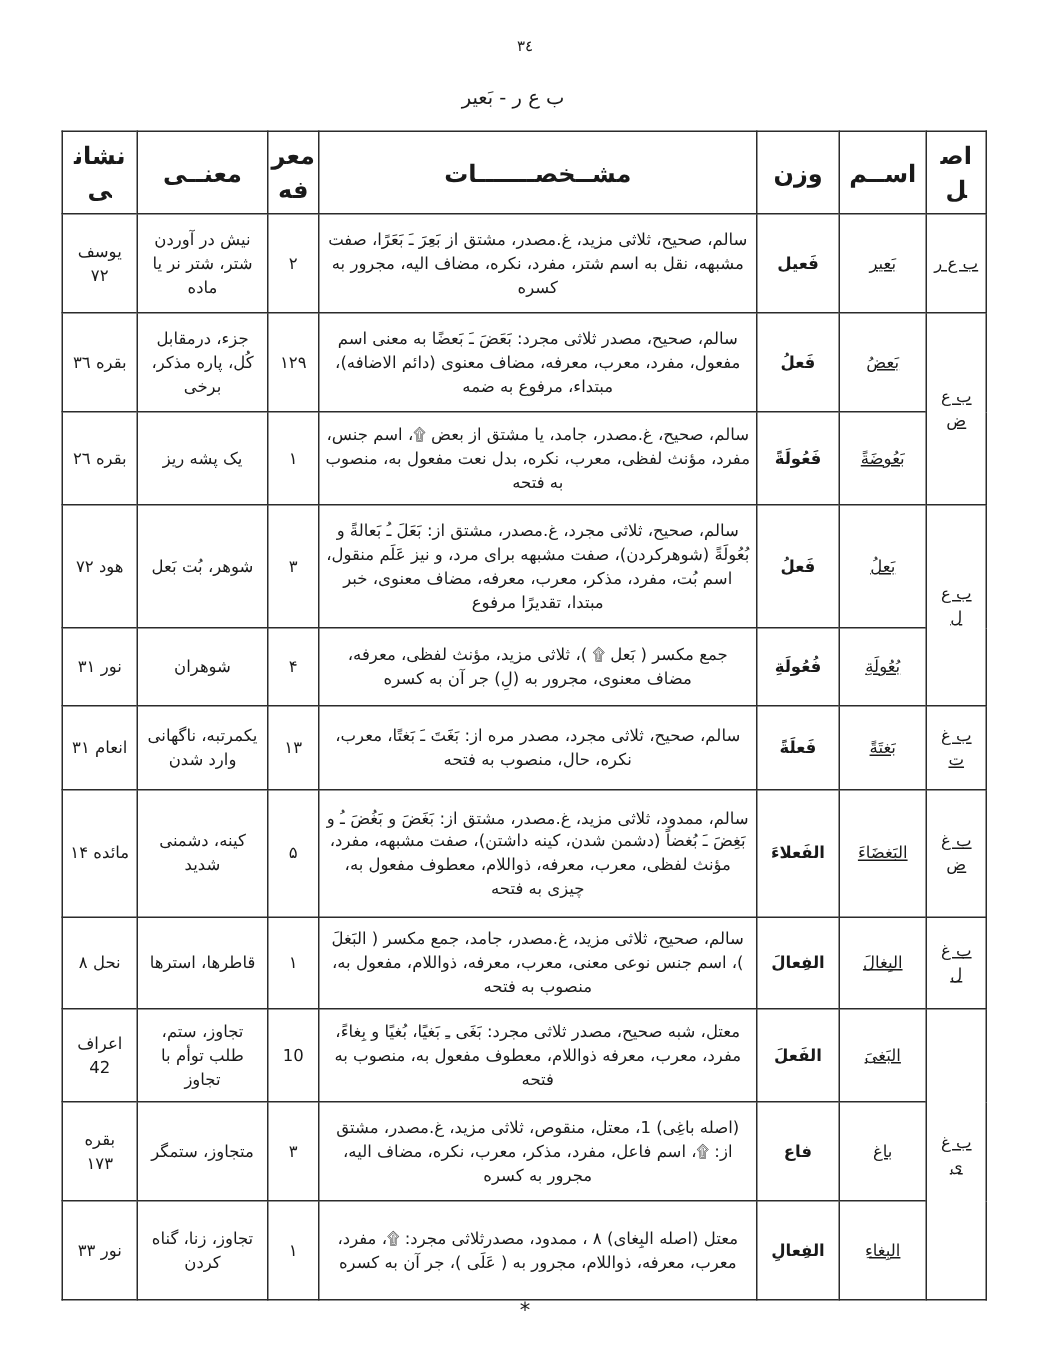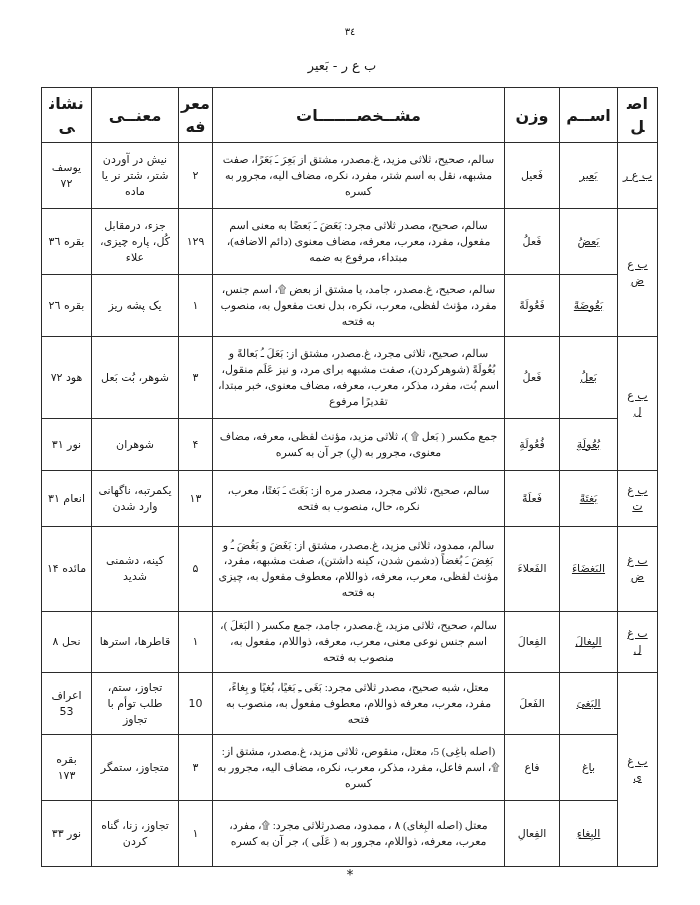--- a/index.html
+++ b/index.html
@@ -42,22 +42,22 @@
     padding:4px 2px;
   }
   td.cell-root {
     vertical-align:top;
     padding-top:9px;
     font-size:12px;
     letter-spacing:1px;
     text-decoration:underline;
   }
   td.cell-noun { font-size:12px;text-decoration:underline; }
-  td.cell-pattern { font-size:12px; }
-  td.cell-features { font-size:10.5px; line-height:1.55; padding:4px 6px;font-family:Liberation Serif, serif; }
+  td.cell-pattern { font-size:12px;font-weight:bold; }
+  td.cell-features { font-size:10.5px; line-height:1.55; padding:4px 6px; }
   td.cell-count { font-size:11px; }
   td.cell-meaning { font-size:10.5px; line-height:1.5; }
   td.cell-reference { font-size:10.5px; line-height:1.5; }
   .footer-mark {
     position:absolute; top:866px; left:0; right:0;
     text-align:center; font-size:14px;
   }
 </style>
 </head>
 <body>
@@ -95,21 +95,21 @@
       <td class="cell-count">٢</td>
       <td class="cell-meaning">نیش در آوردن شتر، شتر نر یا ماده</td>
       <td class="cell-reference">یوسف ٧٢</td>
     </tr>
     <tr style="height:66px">
       <td class="cell-root" rowspan="2">ب ع ض</td>
       <td class="cell-noun">بَعضُ</td>
       <td class="cell-pattern">فَعلُ</td>
       <td class="cell-features">سالم، صحیح، مصدر ثلاثی مجرد: بَعَضَ ـَ بَعضًا به معنی اسم مفعول، مفرد، معرب، معرفه، مضاف معنوی (دائم الاضافه)، مبتداء، مرفوع به ضمه</td>
       <td class="cell-count">١٢٩</td>
-      <td class="cell-meaning">جزء، درمقابل کُل، پاره چیزی، علاء</td>
+      <td class="cell-meaning">جزء، درمقابل کُل، پاره مذکر، برخی</td>
       <td class="cell-reference">بقره ٣٦</td>
     </tr>
     <tr style="height:62px">
       <td class="cell-noun">بَعُوضَةً</td>
       <td class="cell-pattern">فَعُولَةً</td>
       <td class="cell-features">سالم، صحیح، غ.مصدر، جامد، یا مشتق از بعض ۩، اسم جنس، مفرد، مؤنث لفظی، معرب، نکره، بدل نعت مفعول به، منصوب به فتحه</td>
       <td class="cell-count">١</td>
       <td class="cell-meaning">یک پشه ریز</td>
       <td class="cell-reference">بقره ٢٦</td>
     </tr>
@@ -157,26 +157,26 @@
       <td class="cell-meaning">قاطرها، استرها</td>
       <td class="cell-reference">نحل ٨</td>
     </tr>
     <tr style="height:62px">
       <td class="cell-root" rowspan="3">ب غ ی</td>
       <td class="cell-noun">البَغیَ</td>
       <td class="cell-pattern">الفَعلَ</td>
       <td class="cell-features">معتل، شبه صحیح، مصدر ثلاثی مجرد: بَغَى ـِ بَغیًا، بُغیًا و بِغاءً، مفرد، معرب، معرفه ذواللام، معطوف مفعول به، منصوب به فتحه</td>
       <td class="cell-count">10</td>
       <td class="cell-meaning">تجاوز، ستم، طلب توأم با تجاوز</td>
-      <td class="cell-reference">اعراف 53</td>
+      <td class="cell-reference">اعراف 42</td>
     </tr>
     <tr style="height:66px">
       <td class="cell-noun">باغ</td>
       <td class="cell-pattern">فاع</td>
-      <td class="cell-features">(اصله باغِی) 5، معتل، منقوص، ثلاثی مزید، غ.مصدر، مشتق از: ۩، اسم فاعل، مفرد، مذکر، معرب، نکره، مضاف الیه، مجرور به کسره</td>
+      <td class="cell-features">(اصله باغِی) 1، معتل، منقوص، ثلاثی مزید، غ.مصدر، مشتق از: ۩، اسم فاعل، مفرد، مذکر، معرب، نکره، مضاف الیه، مجرور به کسره</td>
       <td class="cell-count">٣</td>
       <td class="cell-meaning">متجاوز، ستمگر</td>
       <td class="cell-reference">بقره ١٧٣</td>
     </tr>
     <tr style="height:66px">
       <td class="cell-noun">البِغاءِ</td>
       <td class="cell-pattern">الفِعالِ</td>
       <td class="cell-features">معتل (اصله البِغای) ٨ ، ممدود، مصدرثلاثی مجرد: ۩، مفرد، معرب، معرفه، ذواللام، مجرور به ( عَلَى )، جر آن به کسره</td>
       <td class="cell-count">١</td>
       <td class="cell-meaning">تجاوز، زنا، گناه کردن</td>

